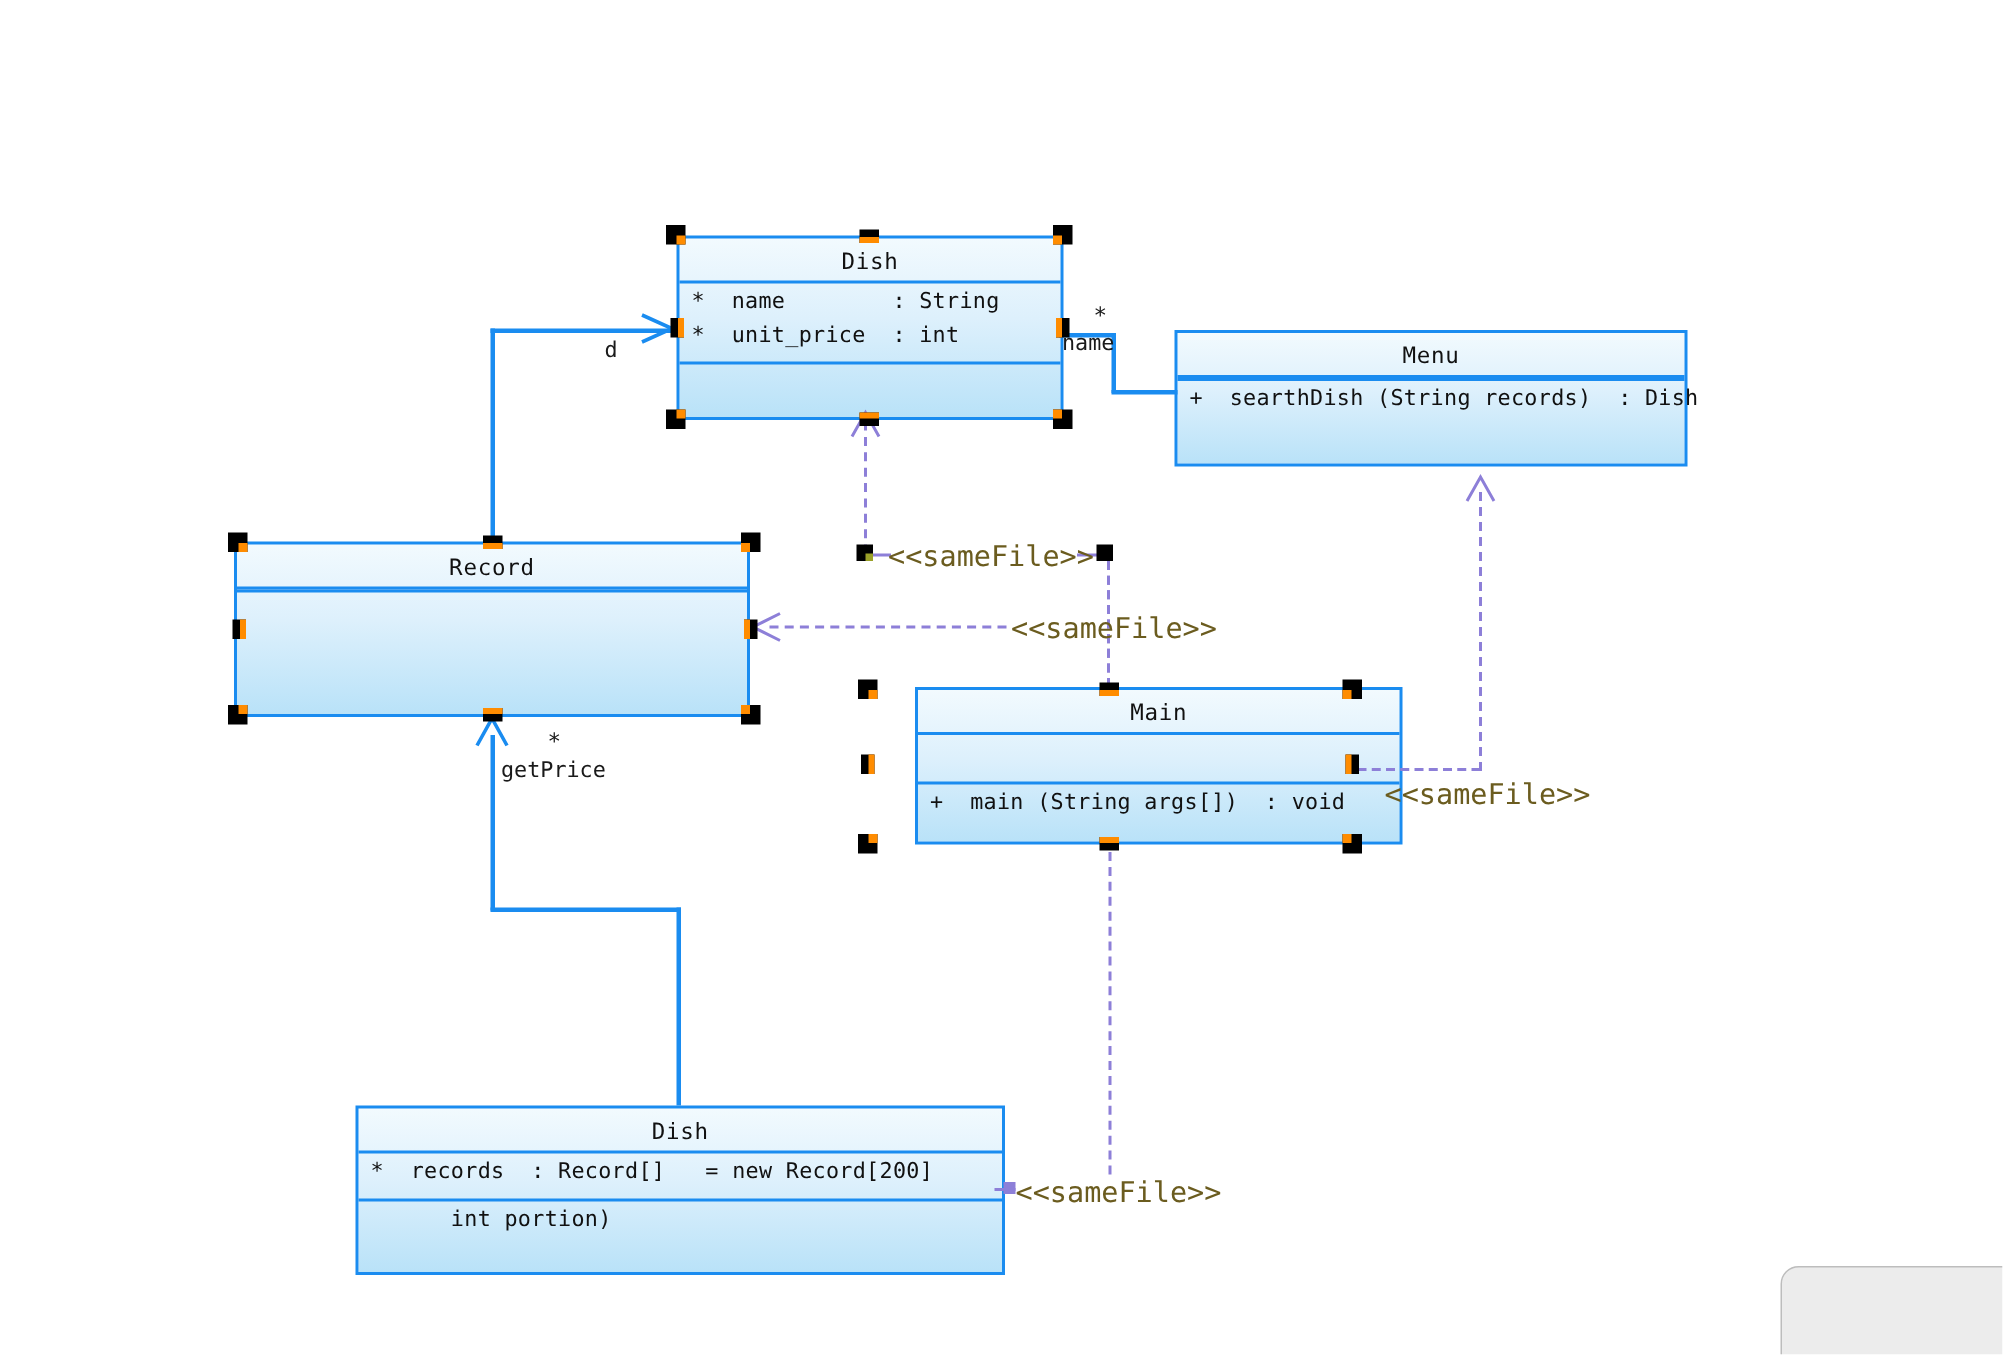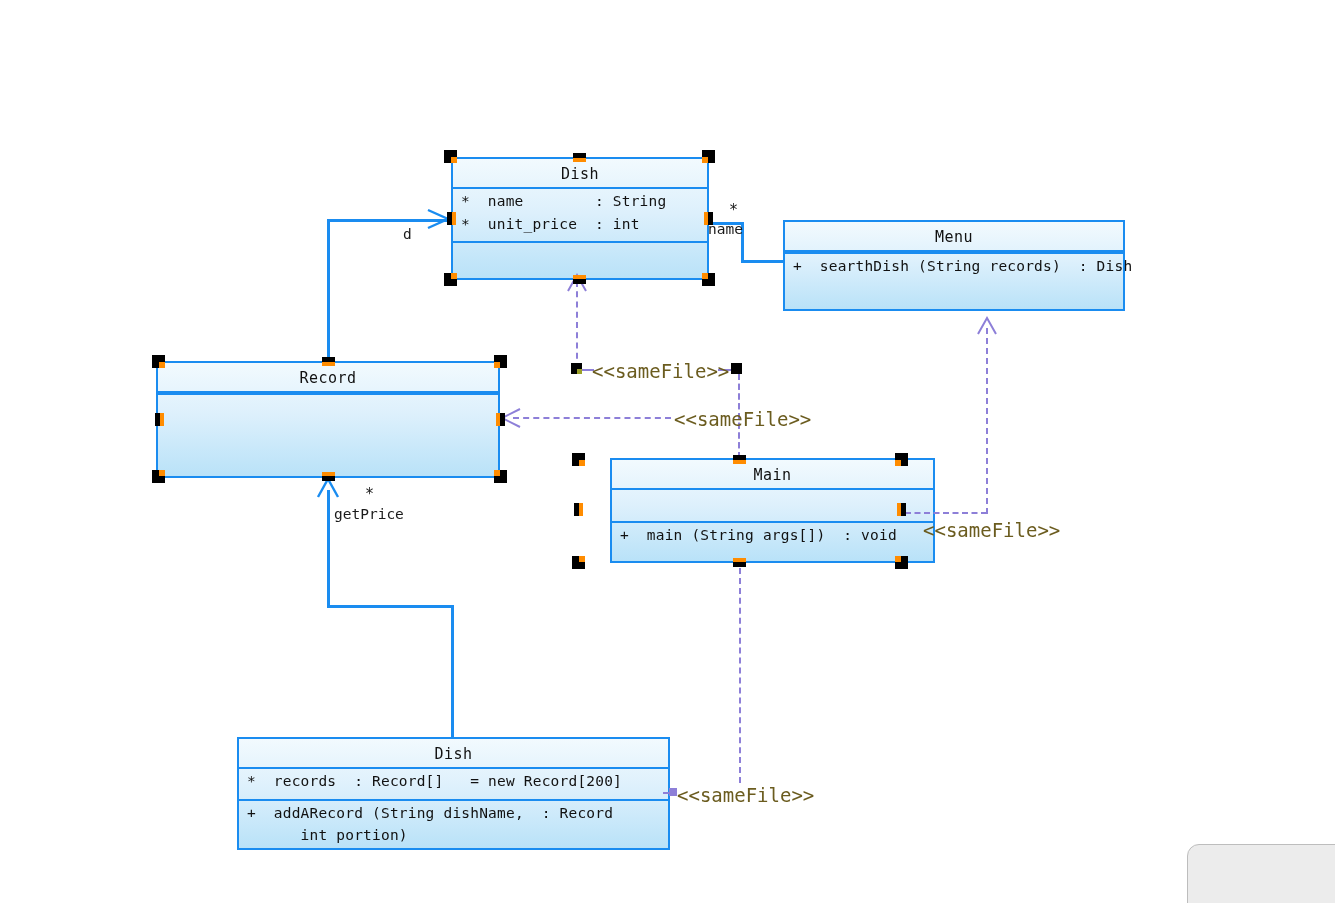--- a/index.html
+++ b/index.html
@@ -295,20 +295,19 @@
   <div class="handle mid-v right" style="left:897px; top:503px;"></div>
 
   <div class="uml-class" style="left:237px; top:737px; width:433px; height:113px;">
     <div class="uml-name">Dish</div>
     <div class="uml-sep"></div>
     <div class="uml-compartment">
       <div class="uml-member">*  records  : Record[]   = new Record[200]</div>
     </div>
     <div class="uml-sep"></div>
     <div class="uml-compartment">
-      <div class="uml-member">+  addARecord (String dishName,  : Record</div>
       <div class="uml-member">      int portion)</div>
     </div>
   </div>
 
   <div class="corner-panel" style="left:1187px; top:844px; width:160px; height:60px;"></div>
 
 </div>
 
 </body></html>

